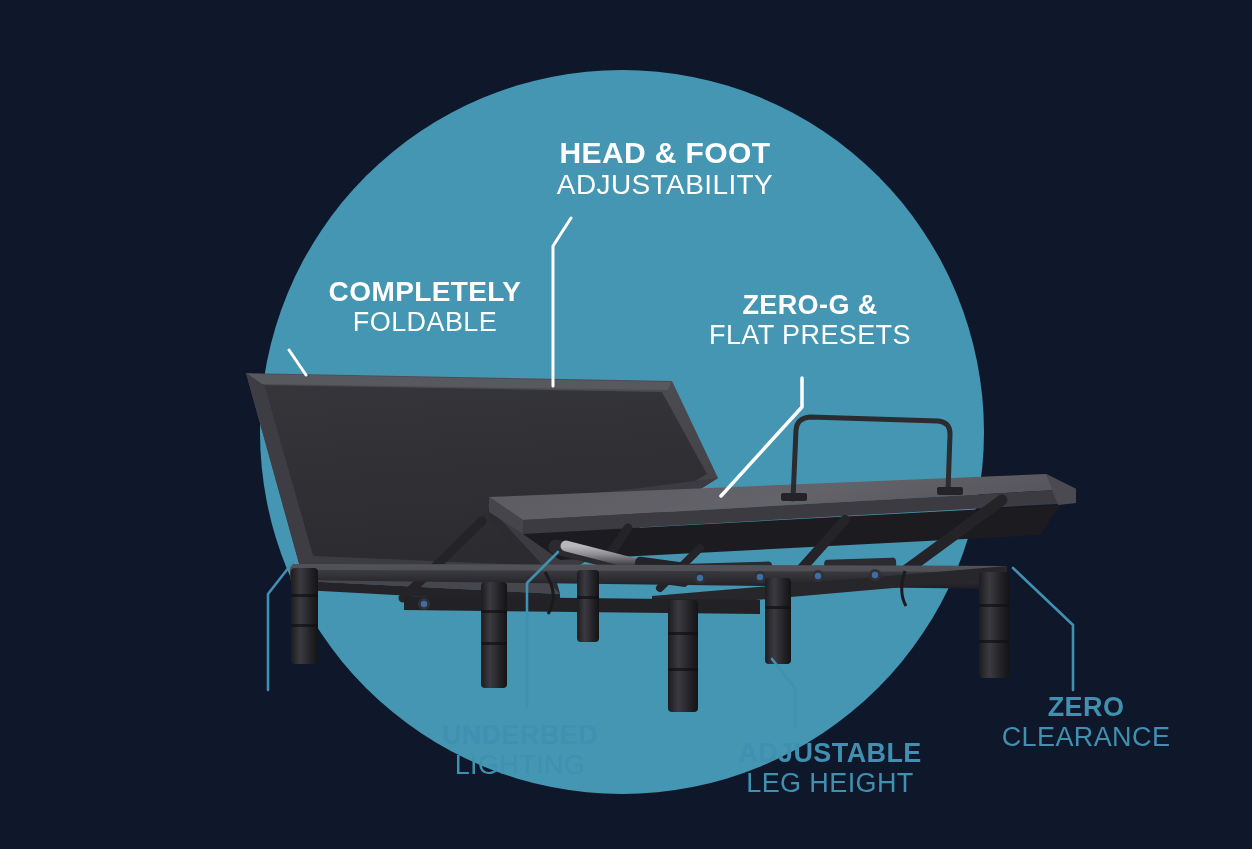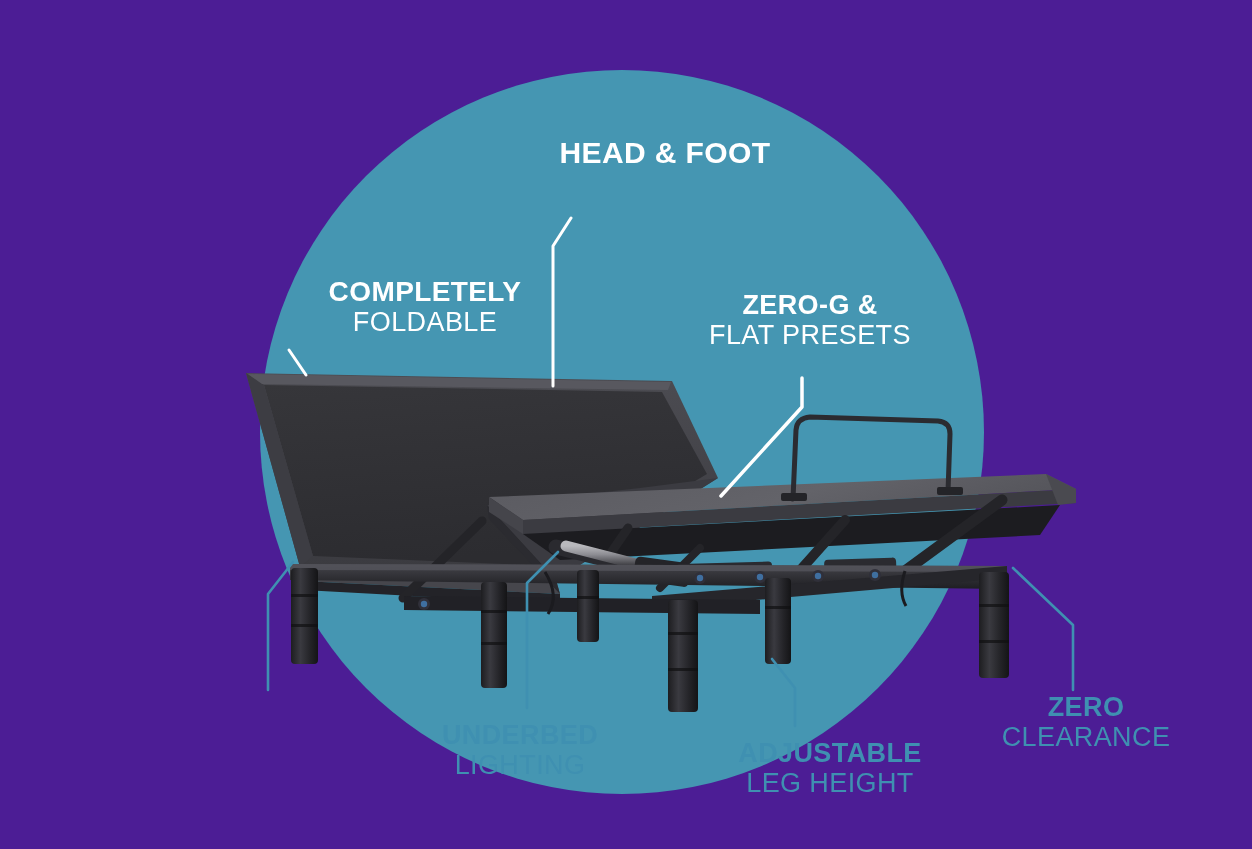--- a/index.html
+++ b/index.html
@@ -10,21 +10,21 @@
     background: #fafafa;
     font-family: "Liberation Sans", sans-serif;
     overflow: hidden;
     position: relative;
   }
   #stage {
     position: absolute;
     left: 0; top: 0;
     width: 1252px;
     height: 849px;
-    background: #4c1d95;
+    background: #0f172a;
     text-decoration: underline;
   }
   #scene { position: absolute; left: 0; top: 0; width: 1252px; height: 849px; }
 
   
   .callout {
     position: absolute;
     text-align: center;
     line-height: 1.02;
     white-space: nowrap;
@@ -217,20 +217,21 @@
     <path d="M802,378 L802,407 L721,496" stroke="#ffffff" stroke-width="3.5" fill="none" stroke-linecap="round" stroke-linejoin="round"></path>
 
     <path d="M293,562 L268,594 L268,690" stroke="#3f90b1" stroke-width="2.6" fill="none" stroke-linecap="round" stroke-linejoin="round"></path>
     <path d="M558,552 L527,583 L527,708" stroke="#3f90b1" stroke-width="2.6" fill="none" stroke-linecap="round" stroke-linejoin="round"></path>
     <path d="M772,659 L795,688 L795,726" stroke="#3f90b1" stroke-width="2.6" fill="none" stroke-linecap="round" stroke-linejoin="round"></path>
     <path d="M1013,568 L1073,625 L1073,690" stroke="#3f90b1" stroke-width="2.6" fill="none" stroke-linecap="round" stroke-linejoin="round"></path>
   </svg>
 
   <div class="callout on-circle cal-head">
     <span class="l1">HEAD &amp; FOOT</span>
+    <span class="l2">ADJUSTABILITY</span>
   </div>
 
   <div class="callout on-circle cal-zero">
     <span class="l1">ZERO-G &amp;</span>
     <span class="l2">FLAT PRESETS</span>
   </div>
 
   <div class="callout on-circle cal-fold">
     <span class="l1">COMPLETELY</span>
     <span class="l2">FOLDABLE</span>

